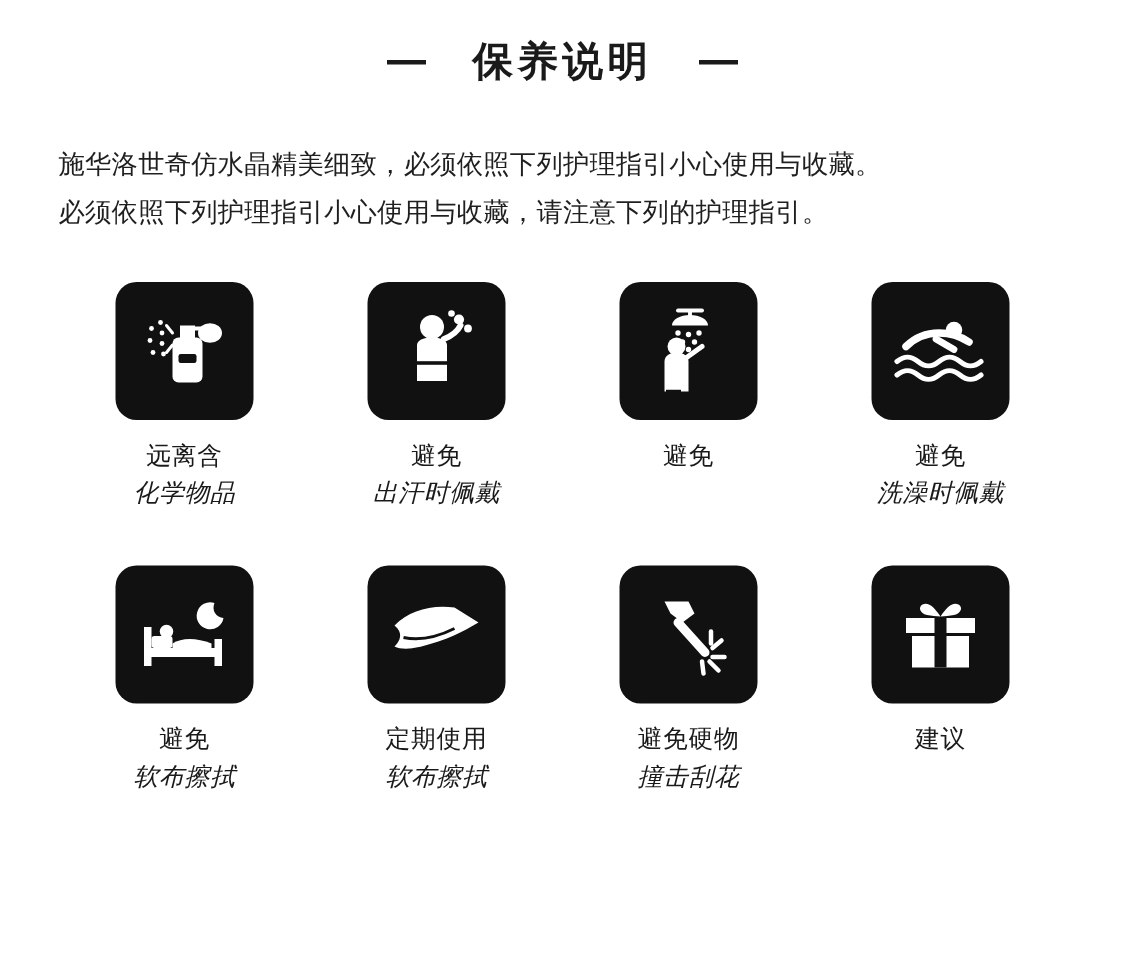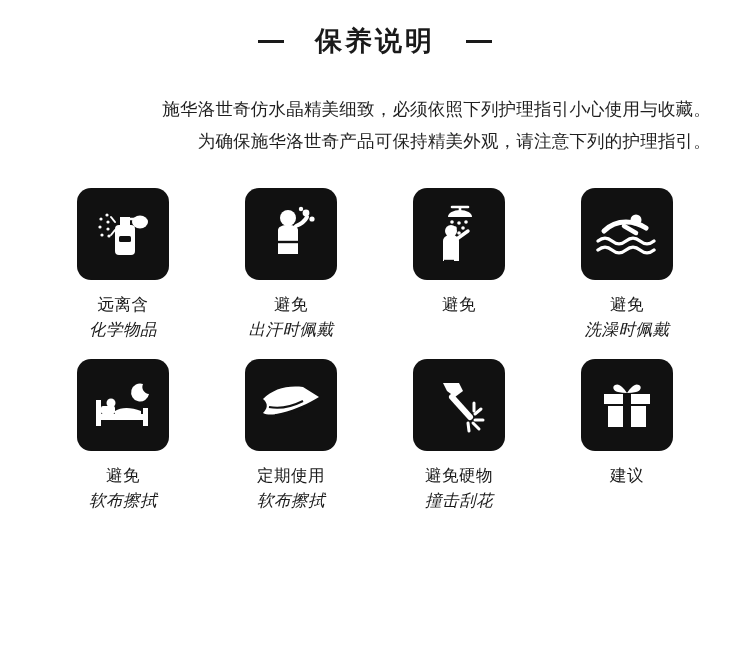--- a/index.html
+++ b/index.html
@@ -45,33 +45,32 @@
   }
 
   
   .intro {
     margin: 38px auto 0 auto;
     width: 672px;
     font-size: 17.5px;
     line-height: 1.85;
     color: #1f1f1f;
     letter-spacing: 0.2px;
-    text-align: right;
   }
   .intro div {
     white-space: nowrap;
   }
 
   
   .grid {
     margin: 30px auto 0 auto;
     width: 672px;
     display: grid;
     grid-template-columns: repeat(4, 1fr);
-    row-gap: 16px;
+    row-gap: 34px;
   }
   .cell {
     display: flex;
     flex-direction: column;
     align-items: center;
   }
   .badge {
     width: 92px;
     height: 92px;
     background: #111111;
@@ -102,21 +101,21 @@
 <div class="page">
 
   <div class="title-row">
     <span class="title-dash"></span>
     <span class="title-text">保养说明</span>
     <span class="title-dash"></span>
   </div>
 
   <div class="intro">
     <div>施华洛世奇仿水晶精美细致，必须依照下列护理指引小心使用与收藏。</div>
-    <div>为确保施华洛世奇产品可保持精美外观，请注意下列的护理指引。</div>
+    <div>必须依照下列护理指引小心使用与收藏，请注意下列的护理指引。</div>
   </div>
 
   <div class="grid">
 
     <div class="cell">
       <div class="badge">
         <svg width="60" height="58" viewBox="0 0 60 58" fill="none">
           <rect x="22" y="20" width="20" height="30" rx="4" fill="#ffffff"></rect>
           <rect x="27" y="12" width="10" height="9" fill="#ffffff"></rect>
           <rect x="26" y="31" width="12" height="6" rx="1.5" fill="#111111"></rect>

